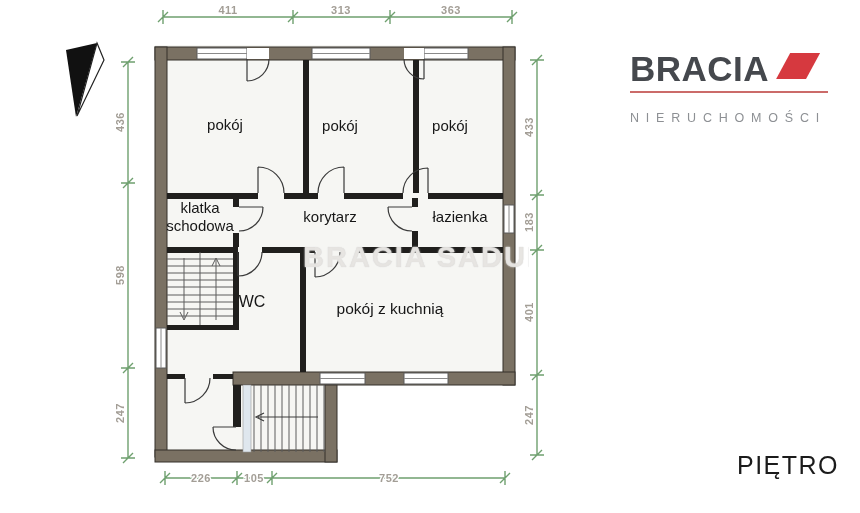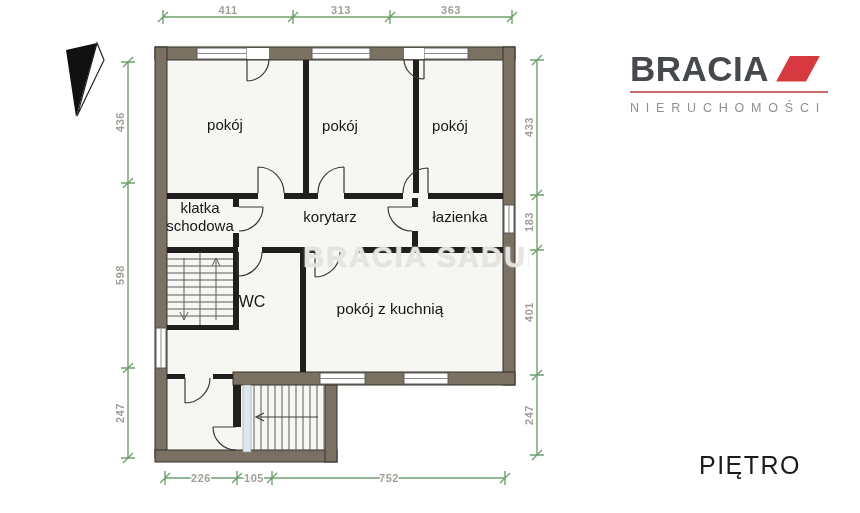--- a/index.html
+++ b/index.html
@@ -20,37 +20,37 @@
   .watermark{
     position:absolute;left:303px;top:241px;width:226px;height:34px;
     overflow:hidden;white-space:nowrap;
     font-size:29px;font-weight:bold;letter-spacing:2px;
     color:rgba(228,226,222,0.85);
     text-shadow:0 0 2px rgba(255,255,255,0.9), 0 0 1px rgba(160,160,160,0.8);
     pointer-events:none;
   }
   
   .logo{position:absolute;left:630px;top:53px;width:206px;}
-  .logo-row1{display:flex;align-items:center;}
+  .logo-row1{display:flex;}
   .logo-word{
     font-size:35px;font-weight:bold;color:#45484d;line-height:31px;
     letter-spacing:0.5px;
   }
   .logo-roof{
     display:inline-block;width:44px;height:26px;margin-left:7px;
     background:#d6393f;
     clip-path:polygon(32% 0, 100% 0, 68% 100%, 0 100%);
   }
   .logo-divider{height:2px;background:#cb6b69;width:198px;margin-top:7px;}
   .logo-tagline{
-    margin-top:8px;font-size:12.5px;letter-spacing:6.8px;color:#8d9094;
+    margin-top:18px;font-size:12.5px;letter-spacing:6.8px;color:#8d9094;
   }
   
   .floor-label{
-    position:absolute;left:699px;top:451px;
+    position:absolute;left:737px;top:451px;
     font-size:25px;color:#1b1b1b;letter-spacing:1.5px;
   }
 </style>
 </head>
 <body>
 
 <div class="stage">
 
   <svg class="plan-svg" width="860" height="513" viewBox="0 0 860 513">
 

